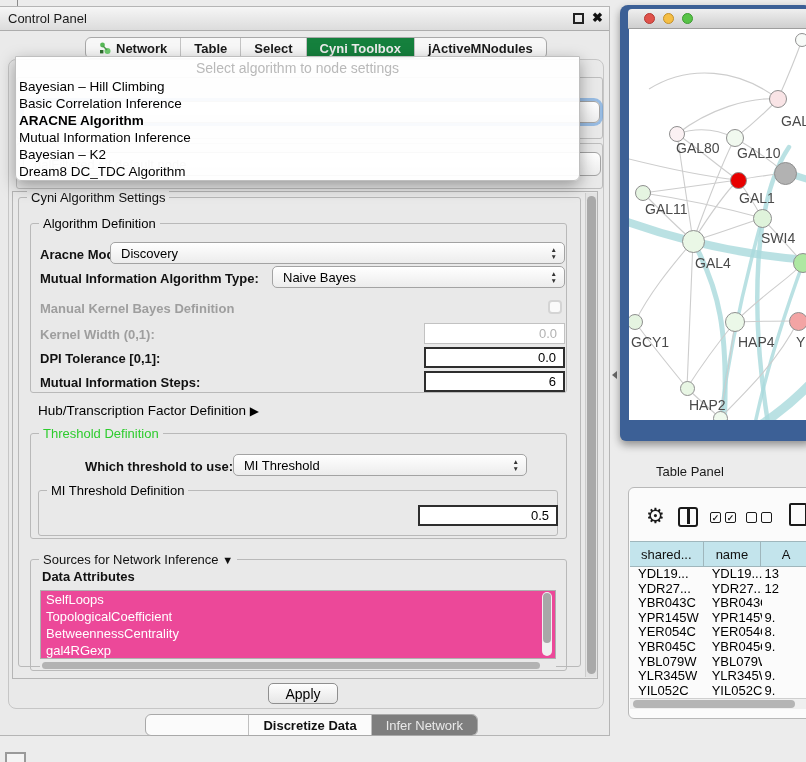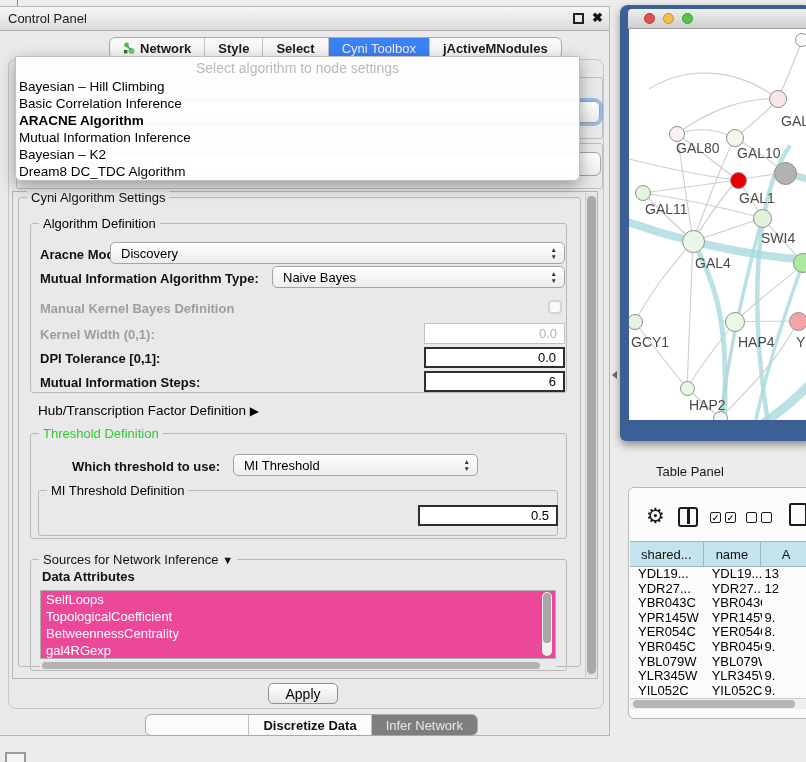--- a/index.html
+++ b/index.html
@@ -12,25 +12,25 @@
   #cp-window { left:0; top:6px; width:610px; height:730px; background:#EAEAEA;
     border:1px solid #B5B5B5; border-left:none; }
   #cp-titlebar { left:0; top:0; width:100%; height:24px;
     background:linear-gradient(#F6F6F6,#DCDCDC); border-bottom:1px solid #ACACAC;
     display:flex; align-items:center; padding-left:8px; font-size:13px; color:#1A1A1A; }
   #cp-float { left:573px; top:6px; width:11px; height:11px; border:2px solid #222; }
   #cp-close { left:592px; top:3px; font-size:13px; font-weight:bold; color:#111; }
 
   
   #top-tabs { left:85px; top:30px; height:22px; display:flex; border:1px solid #A8A8A8;
-    border-radius:6px; overflow:hidden; background:#F7F7F7;margin-left:24px; }
+    border-radius:6px; overflow:hidden; background:#F7F7F7; }
   .ttab { display:flex; align-items:center; gap:5px; padding:0 13px; font-size:13px;
     font-weight:bold; color:#1A1A1A; border-left:1px solid #C4C4C4; }
   .ttab:first-child { border-left:none; }
-  .ttab.sel { background:#3b82f6; color:#EDEDED; font-weight:normal; }
+  .ttab.sel { background:#15803d; color:#EDEDED; font-weight:bold; }
 
   #cp-content { left:8px; top:52px; width:596px; height:650px; background:#E9E9E9;
     border:1px solid #C6C6C6; border-radius:8px; }
 
   
   .frag-group { border:1px solid #BDBDBD; border-radius:3px; }
   .frag-combo { border:1px solid #A3A3A3; border-radius:6px;
     background:linear-gradient(#FFF,#ECECEC); font-size:13px; color:#AAA;
     display:flex; align-items:center; padding-left:10px; }
   #frag-combo1 { box-shadow:0 0 0 3px rgba(96,156,222,.6); }
@@ -171,21 +171,21 @@
         <div class="ttab">
           <svg width="12" height="13">
             <circle cx="3.5" cy="3" r="2.4" fill="#57B957"></circle>
             <circle cx="8.5" cy="9" r="3" fill="#6FCC6F"></circle>
             <line x1="4" y1="4" x2="8" y2="8" stroke="#4A9A4A" stroke-width="1.4"></line>
             <rect x="1" y="8" width="3.4" height="3.4" fill="#2E6E2E"></rect>
           </svg>
           <span>Network</span>
         </div>
         <div class="ttab">
-          <span>Style</span>
+          <span>Table</span>
         </div>
         <div class="ttab">
           <span>Select</span>
         </div>
         <div class="ttab sel">
           <span>Cyni Toolbox</span>
         </div>
         <div class="ttab">
           <span>jActiveMNodules</span>
         </div>
@@ -254,22 +254,22 @@
 
     <span class="lbl plain" style="left:38px; top:396px;">
       <span>Hub/Transcription Factor Definition</span>
       <span style="font-size:12px;"> ▶</span>
     </span>
 
     <div class="abs group" style="left:30px; top:426px; width:537px; height:106px;">
       <span class="group-title gt-green">Threshold Definition</span>
     </div>
 
-    <span class="lbl" style="left:72px; top:452px;">Which threshold to use:</span>
-    <div class="combo" style="left:233px; top:447px; width:245px;">
+    <span class="lbl" style="left:85px; top:452px;">Which threshold to use:</span>
+    <div class="combo" style="left:233px; top:447px; width:294px;">
       <span>MI Threshold</span>
       <span class="arrows">▲<br>▼</span>
     </div>
 
     <div class="abs group" style="left:38px; top:483px; width:520px; height:46px;">
       <span class="group-title gt-blue">MI Threshold Definition</span>
     </div>
     <div class="field strong" style="left:418px; top:498px; width:140px;">
       <span>0.5</span>
     </div>

